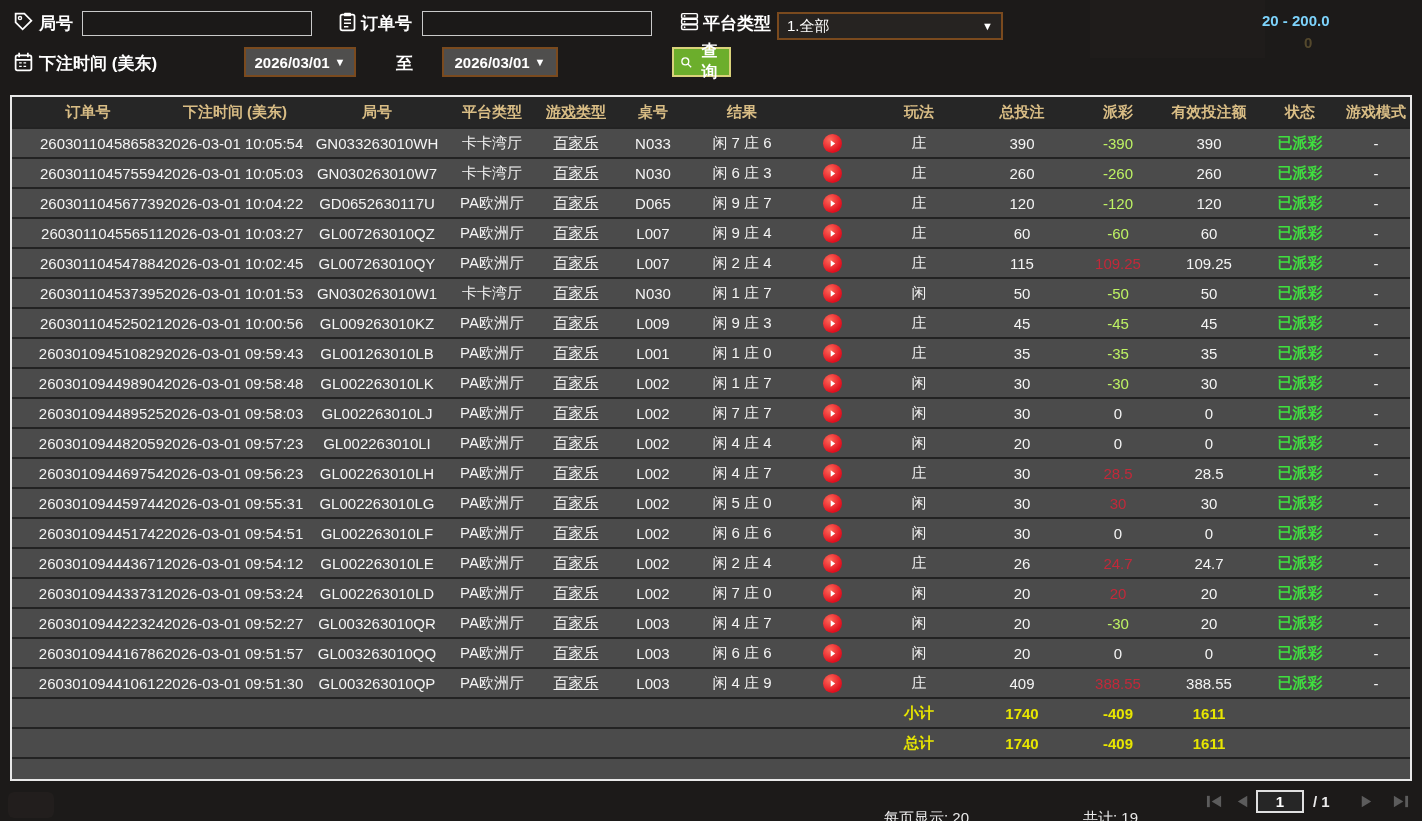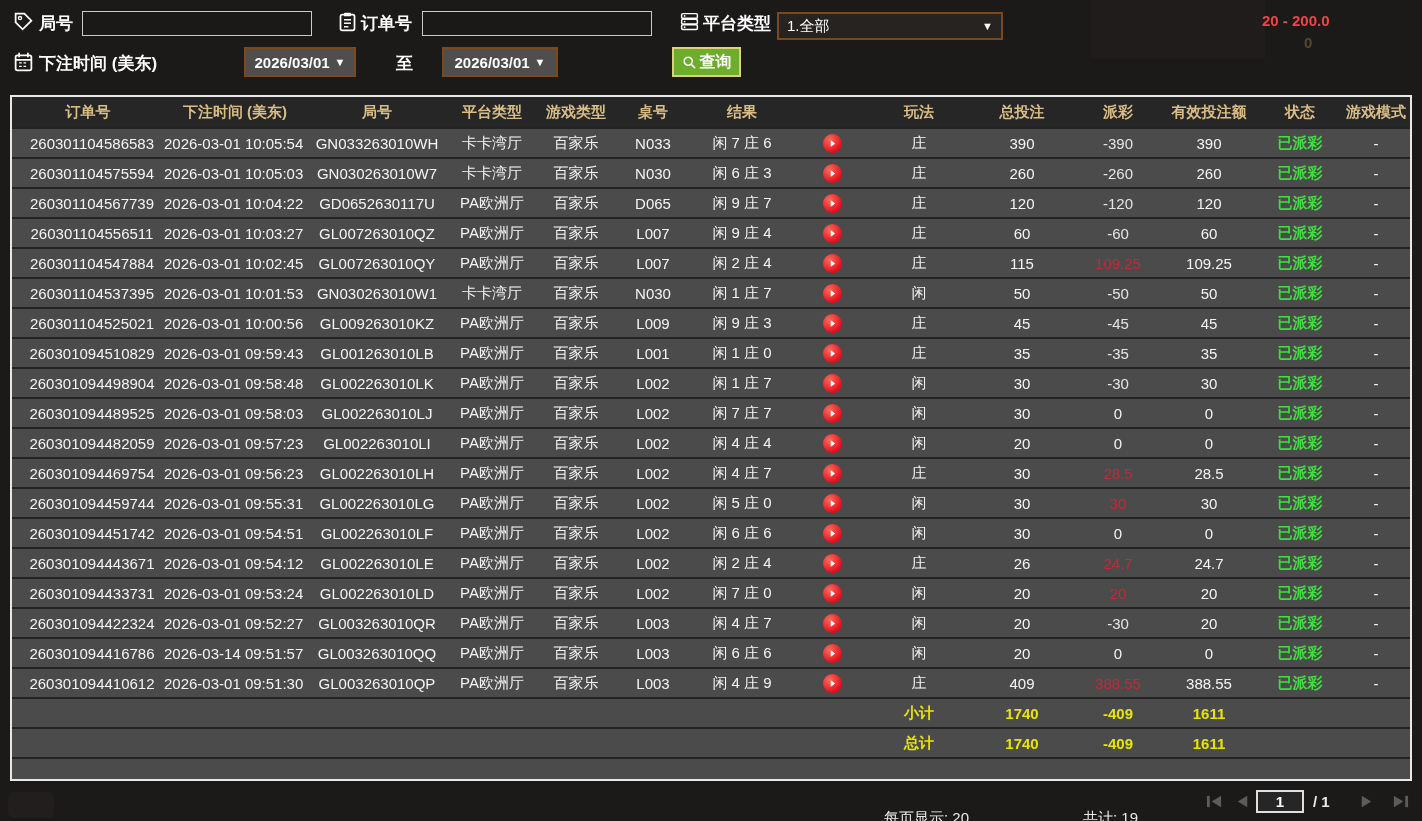--- a/index.html
+++ b/index.html
@@ -1,63 +1,63 @@
 <!DOCTYPE html>
 <html><head>
 <meta charset="utf-8">
 <style>
   html,body{margin:0;padding:0;background:#141211;}
   .app{position:relative;width:1422px;height:821px;background:#1c1a19;overflow:hidden;
        font-family:"Liberation Sans","DejaVu Sans",sans-serif;color:#f2f2f2;}
 
   
-  .bg-faint{position:absolute;color:#ef4444;font-weight:bold;font-size:15px;}
+  .bg-faint{position:absolute;color:#7dd3fc;font-weight:bold;font-size:15px;}
   .bg-blob{position:absolute;left:8px;top:792px;width:46px;height:26px;background:#262220;border-radius:6px;opacity:.6;}
   .bg-strip{position:absolute;left:1090px;top:0;width:175px;height:58px;background:#211e1d;opacity:.7;}
 
   
   .filters{position:absolute;left:0;top:0;width:100%;height:92px;}
   .flabel{position:absolute;font-size:17px;font-weight:bold;color:#ffffff;white-space:nowrap;}
   .ficon{position:absolute;width:21px;height:21px;}
   .tinput{position:absolute;height:25px;background:#1b1918;border:1px solid #c9c9c9;color:#fff;
           font-size:15px;padding:0 6px;box-sizing:border-box;outline:none;}
   .dropdown{position:absolute;box-sizing:border-box;display:flex;align-items:center;
             border:2px solid #7a4a1e;color:#fff;font-weight:bold;font-size:15px;cursor:pointer;}
   .dropdown .arr{margin-left:auto;font-size:11px;color:#fff;}
   .dd-platform{left:777px;top:12px;width:226px;height:28px;background:#262321;padding:0 8px;font-weight:normal;}
   .dd-date1{left:244px;top:47px;width:112px;height:30px;background:#4f4e4d;padding:0 7px;justify-content:center;gap:5px;}
   .dd-date2{left:442px;top:47px;width:116px;height:30px;background:#4f4e4d;padding:0 7px;justify-content:center;gap:5px;}
-  .btn-query{position:absolute;left:672px;top:47px;width:69px;height:30px;box-sizing:border-box;
+  .btn-query{position:absolute;left:672px;top:47px;width:59px;height:30px;box-sizing:border-box;
              background:#6cae2c;border:2px solid #d9d27a;color:#fff;font-size:16px;font-weight:bold;
              display:flex;align-items:center;justify-content:center;gap:3px;cursor:pointer;}
 
   
   .table{position:absolute;left:10px;top:95px;width:1402px;height:686px;box-sizing:border-box;
          border:2px solid #e8e8e8;background:#4b4b4b;display:flex;flex-direction:column;}
   .trow{display:flex;align-items:center;height:30px;box-sizing:border-box;flex:0 0 30px;}
   .thead{background:#262626;color:#d9bd85;font-weight:bold;font-size:15px;}
   .tdata{background:#4b4b4b;border-top:2px solid #232323;font-size:15px;color:#f4f4f4;}
   .tsum{background:#4b4b4b;border-top:2px solid #232323;font-size:15px;color:#e8e600;font-weight:bold;}
   .tfill{flex:1 1 auto;background:#4b4b4b;border-top:2px solid #232323;}
   .cell{text-align:center;white-space:nowrap;overflow:hidden;box-sizing:border-box;}
-  .c1{width:152px;text-align:center;padding-left:8px;}
+  .c1{width:152px;text-align:right;padding-left:8px;}
   .c2{width:142px;text-align:left;}
   .c3{width:142px;}
   .c4{width:88px;}
-  .c5{width:80px;}
+  .c5{width:80px;text-decoration:underline;}
   .c6{width:74px;}
   .c7{width:104px;}
   .c8{width:76px;}
   .c9{width:98px;}
   .c10{width:108px;}
   .c11{width:84px;}
   .c12{width:98px;}
   .c13{width:84px;text-align:center;}
   .c14{flex:1;}
-  .pay-green{color:#e5e5e5;}
+  .pay-green{color:#bef264;}
   .pay-red{color:#c2293a;}
   .pay-white{color:#f4f4f4;}
   .status-ok{color:#3fdf3f;font-weight:bold;}
   .play-btn{display:inline-flex;width:19px;height:19px;border-radius:50%;
             background:radial-gradient(circle at 35% 30%, #ff6a5a, #e00f1e 70%);
             align-items:center;justify-content:center;cursor:pointer;vertical-align:middle;}
   .play-btn svg{display:block;}
 
   
   .footer{position:absolute;left:0;top:781px;width:100%;height:40px;font-size:15px;color:#eaeaea;}
@@ -541,21 +541,21 @@
       <span class="cell c9">闲</span>
       <span class="cell c10">20</span>
       <span class="cell c11 payout pay-green">-30</span>
       <span class="cell c12">20</span>
       <span class="cell c13 status-ok">已派彩</span>
       <span class="cell c14">-</span>
     </div>
 
     <div class="trow tdata">
       <span class="cell c1">260301094416786</span>
-      <span class="cell c2">2026-03-14 09:51:57</span>
+      <span class="cell c2">2026-03-01 09:51:57</span>
       <span class="cell c3">GL003263010QQ</span>
       <span class="cell c4">PA欧洲厅</span>
       <span class="cell c5">百家乐</span>
       <span class="cell c6">L003</span>
       <span class="cell c7">闲 6 庄 6</span>
       <span class="cell c8">
         <span class="play-btn">
           <svg width="9" height="9" viewBox="0 0 10 10">
                 <path d="M3 1.5 L8 5 L3 8.5 Z" fill="#fff"></path>
               </svg>

